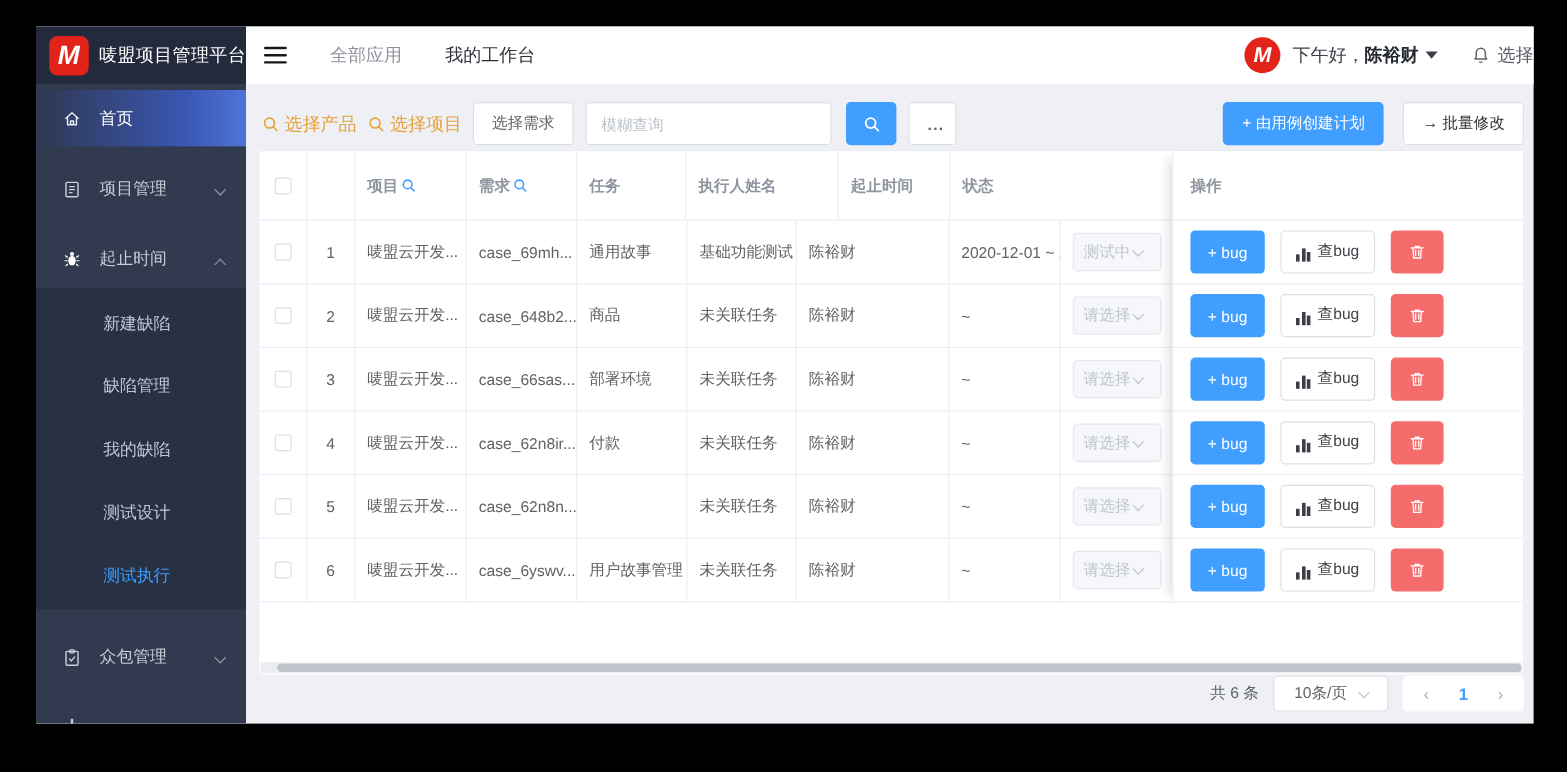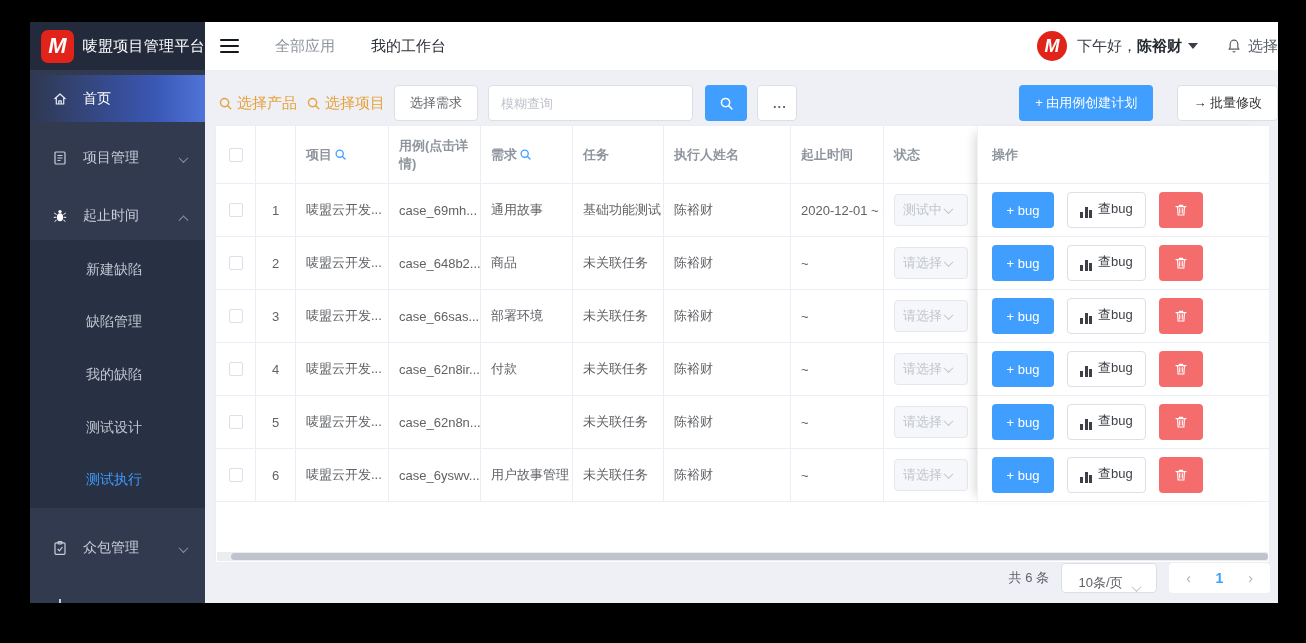--- a/index.html
+++ b/index.html
@@ -43,21 +43,21 @@
   .logout-btn{background:#409eff;color:#fff;border:none;border-radius:15px;height:29px;padding:0 17px;font-size:13px;margin-left:18px;cursor:pointer;white-space:nowrap}
 
   
   .toolbar{position:absolute;left:175px;top:63px;width:1073px;height:36px;display:flex;align-items:center;padding-left:13px}
   .link-orange{color:#e6a23c;font-size:15px;display:flex;align-items:center;gap:4px;margin-right:9px;cursor:pointer;white-space:nowrap}
   .btn-plain{height:36px;background:#fff;border:1px solid #dcdfe6;border-radius:4px;color:#606266;font-size:13px;padding:0 15px;cursor:pointer;white-space:nowrap}
   .search-input{height:36px;width:205px;border:1px solid #dcdfe6;border-radius:4px;padding:0 12px;font-size:13px;color:#606266;margin-left:10px;outline:none}
   .search-input::placeholder{color:#bfc4cc}
   .btn-search{width:42px;height:36px;background:#409eff;border:none;border-radius:4px;margin-left:12px;color:#fff;cursor:pointer;display:flex;align-items:center;justify-content:center}
   .btn-more{width:40px;height:36px;margin-left:10px;font-weight:bold;letter-spacing:1px}
-  .toolbar-right{margin-left:auto;display:flex;gap:24px;}
+  .toolbar-right{margin-left:auto;display:flex;gap:16px;padding-right:8px}
   .btn-primary{background:#409eff;color:#fff;border:none;border-radius:4px;height:36px;padding:0 16px;font-size:13px;cursor:pointer;white-space:nowrap}
   .btn-batch{color:#303133}
 
   
   .table-card{position:absolute;left:185px;top:103px;width:1055px;height:438px;background:#fff;border:1px solid #ebeef5}
   .thead{display:flex;height:58px;border-bottom:1px solid #ebeef5}
   .th,.td{border-right:1px solid #ebeef5;display:flex;align-items:center;padding:0 10px;font-size:13px;overflow:hidden;white-space:nowrap}
   .th{color:#8f959e;font-weight:bold;line-height:1.35}
   .th.wrap{white-space:normal}
   .td{color:#606266}
@@ -88,21 +88,21 @@
   .bar-icon i:nth-child(1){height:6px}
   .bar-icon i:nth-child(2){height:11px}
   .bar-icon i:nth-child(3){height:8px}
   .btn-del{width:44px;height:36px;background:#f56c6c;border:none;border-radius:4px;display:flex;align-items:center;justify-content:center;cursor:pointer}
 
   .hscroll{position:absolute;left:1px;right:1px;bottom:1px;height:9px;background:#ecedf1}
   .hscroll-thumb{position:absolute;left:14px;right:0;top:1px;height:7px;background:#bfc3cc;border-radius:4px;cursor:pointer}
 
   
   .pagination{position:absolute;right:8px;top:541px;height:30px;display:flex;align-items:center;gap:12px;font-size:13px;color:#5f646c}
-  .page-size{width:96px;height:30px;background:#fff;border:1px solid #dcdfe6;border-radius:4px;display:flex;align-items:flex-end;justify-content:center;gap:10px;color:#606266;cursor:pointer}
+  .page-size{width:96px;height:30px;background:#fff;border:1px solid #dcdfe6;border-radius:4px;display:flex;align-items:center;justify-content:center;gap:10px;color:#606266;cursor:pointer}
   .page-size .v-chev{color:#c0c4cc}
   .pager{height:30px;background:#fff;border-radius:4px;display:flex;align-items:center;padding:0 4px}
   .pg{width:31px;text-align:center;color:#a9adb5;font-size:14px;cursor:pointer}
   .pg.cur{color:#409eff;font-weight:bold}
 </style>
 </head>
 <body>
 
 <div class="screen">
   <div class="app">
@@ -246,23 +246,20 @@
         <div class="th c-idx"></div>
         <div class="th c-proj">
           <span>项目</span>
           <span class="hdr-mag">
               <svg viewBox="0 0 16 16" width="13" height="13">
                 <circle cx="7" cy="7" r="4.4" fill="none" stroke="currentColor" stroke-width="1.6"></circle>
                 <line x1="10.4" y1="10.4" x2="13.6" y2="13.6" stroke="currentColor" stroke-width="1.6" stroke-linecap="round"></line>
               </svg>
             </span>
         </div>
-        <div class="th c-case wrap">
-            <span>用例(点击详情)</span>
-          </div>
         <div class="th c-req">
           <span>需求</span>
           <span class="hdr-mag">
               <svg viewBox="0 0 16 16" width="13" height="13">
                 <circle cx="7" cy="7" r="4.4" fill="none" stroke="currentColor" stroke-width="1.6"></circle>
                 <line x1="10.4" y1="10.4" x2="13.6" y2="13.6" stroke="currentColor" stroke-width="1.6" stroke-linecap="round"></line>
               </svg>
             </span>
         </div>
         <div class="th c-task">

